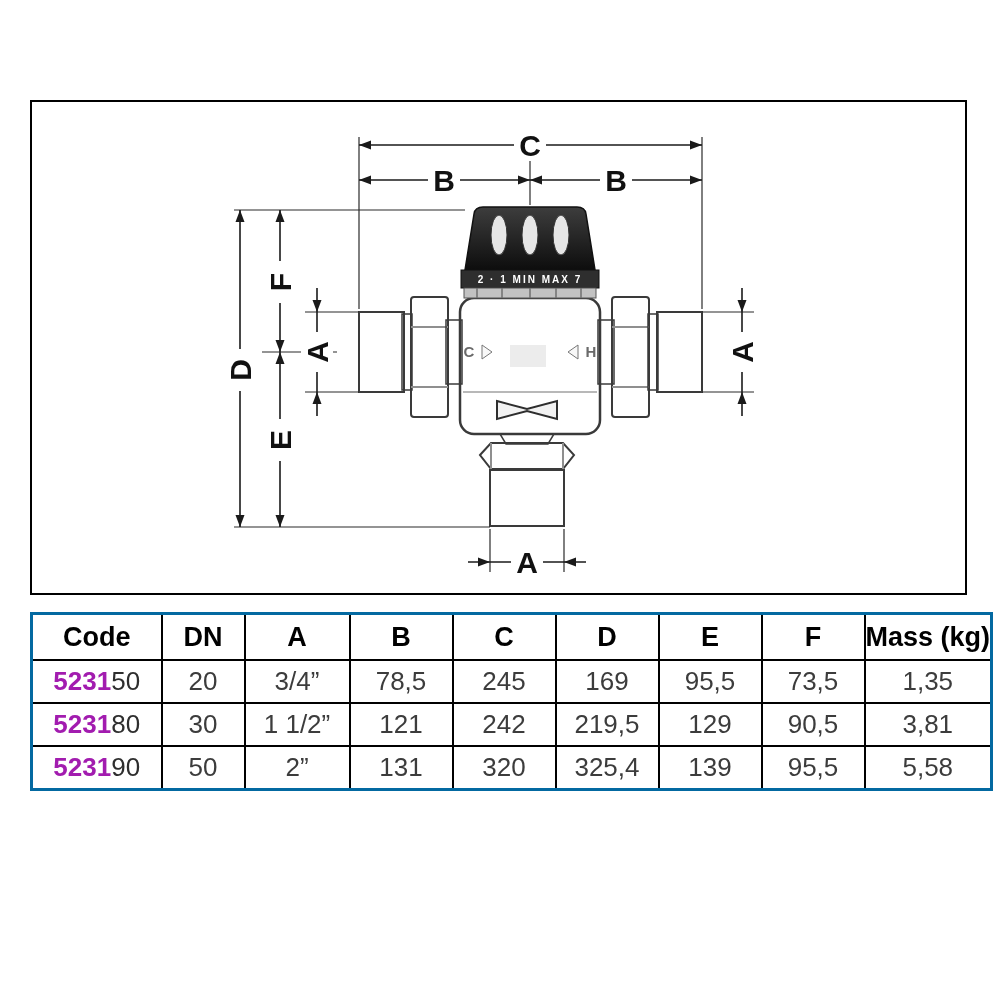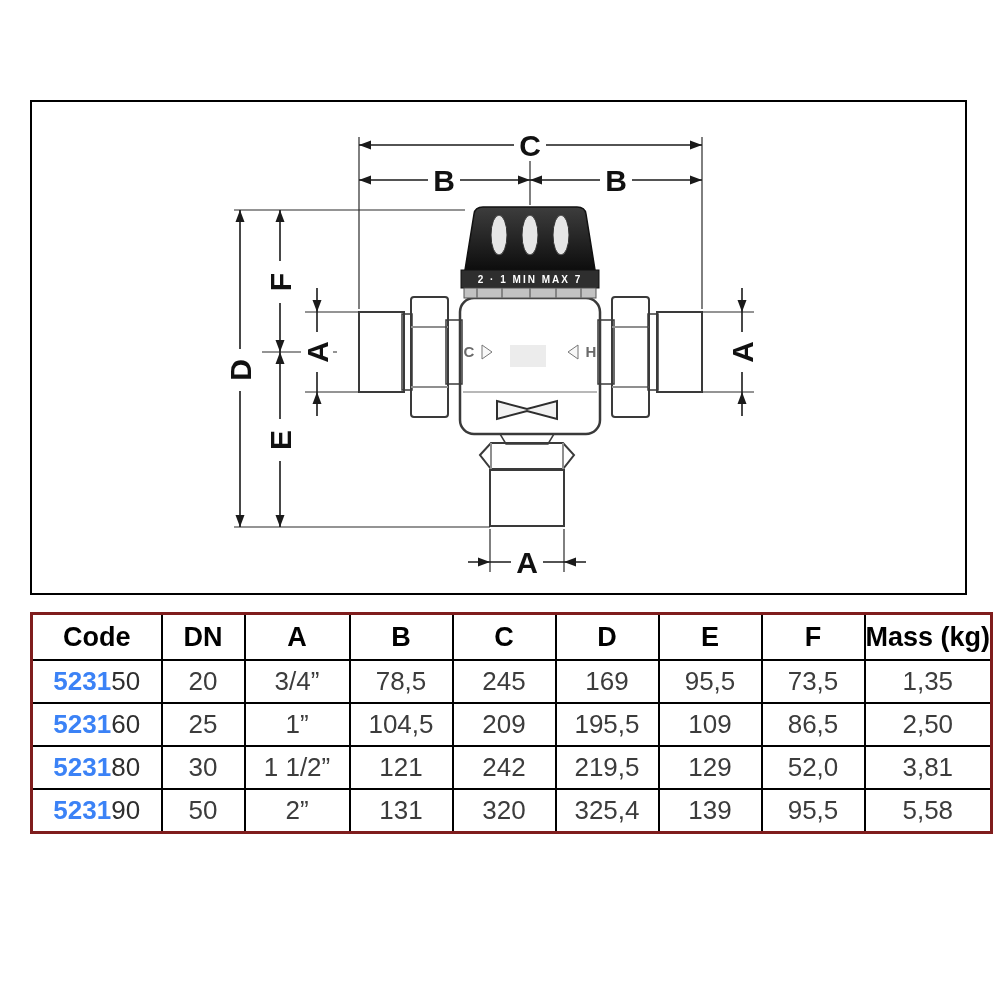--- a/index.html
+++ b/index.html
@@ -11,26 +11,26 @@
   svg text{font-family:"Liberation Sans",sans-serif;}
   .dim-label{font-size:30px;font-weight:bold;fill:#111;}
   .port-label{font-size:15px;font-weight:bold;fill:#6a6a6a;}
   .scale-text{font-size:10px;font-weight:bold;fill:#fff;letter-spacing:2px;}
   .ext{stroke:#2b2b2b;stroke-width:1.2;}
   .dim{stroke:#1a1a1a;stroke-width:1.6;}
   .arrow{fill:#1a1a1a;stroke:none;}
   .labelbg{fill:#fff;stroke:none;}
   .outline{stroke:#3a3a3a;fill:none;}
 
-  .spec-table{position:absolute;left:30px;top:612px;border-collapse:collapse;table-layout:fixed;border:3px solid #7f1d1d;}
+  .spec-table{position:absolute;left:30px;top:612px;border-collapse:collapse;table-layout:fixed;border:3px solid #0369a1;}
   .spec-table th,.spec-table td{border:2px solid #000;text-align:center;vertical-align:middle;padding:0;overflow:hidden;white-space:nowrap;}
   .spec-table th{font-size:27px;font-weight:bold;color:#000;height:44px;}
   .spec-table td{font-size:26px;color:#3c3c3c;height:41px;}
   .spec-table th.small{font-size:27px;}
-  .spec-table td.code b{color:#3b82f6;font-weight:bold;}
+  .spec-table td.code b{color:#a21caf;font-weight:bold;}
   .spec-table td.code span{color:#2e2e2e;font-weight:normal;}
 </style>
 </head>
 <body>
 
 <div class="canvas">
 
   <div class="drawing-panel">
     <svg viewBox="0 0 933 491">
       <defs>
@@ -216,39 +216,28 @@
         <td>20</td>
         <td>3/4”</td>
         <td>78,5</td>
         <td>245</td>
         <td>169</td>
         <td>95,5</td>
         <td>73,5</td>
         <td>1,35</td>
       </tr>
       <tr>
-        <td class="code"><b>5231</b><span>60</span></td>
-        <td>25</td>
-        <td>1”</td>
-        <td>104,5</td>
-        <td>209</td>
-        <td>195,5</td>
-        <td>109</td>
-        <td>86,5</td>
-        <td>2,50</td>
-      </tr>
-      <tr>
         <td class="code"><b>5231</b><span>80</span></td>
         <td>30</td>
         <td>1 1/2”</td>
         <td>121</td>
         <td>242</td>
         <td>219,5</td>
         <td>129</td>
-        <td>52,0</td>
+        <td>90,5</td>
         <td>3,81</td>
       </tr>
       <tr>
         <td class="code"><b>5231</b><span>90</span></td>
         <td>50</td>
         <td>2”</td>
         <td>131</td>
         <td>320</td>
         <td>325,4</td>
         <td>139</td>

